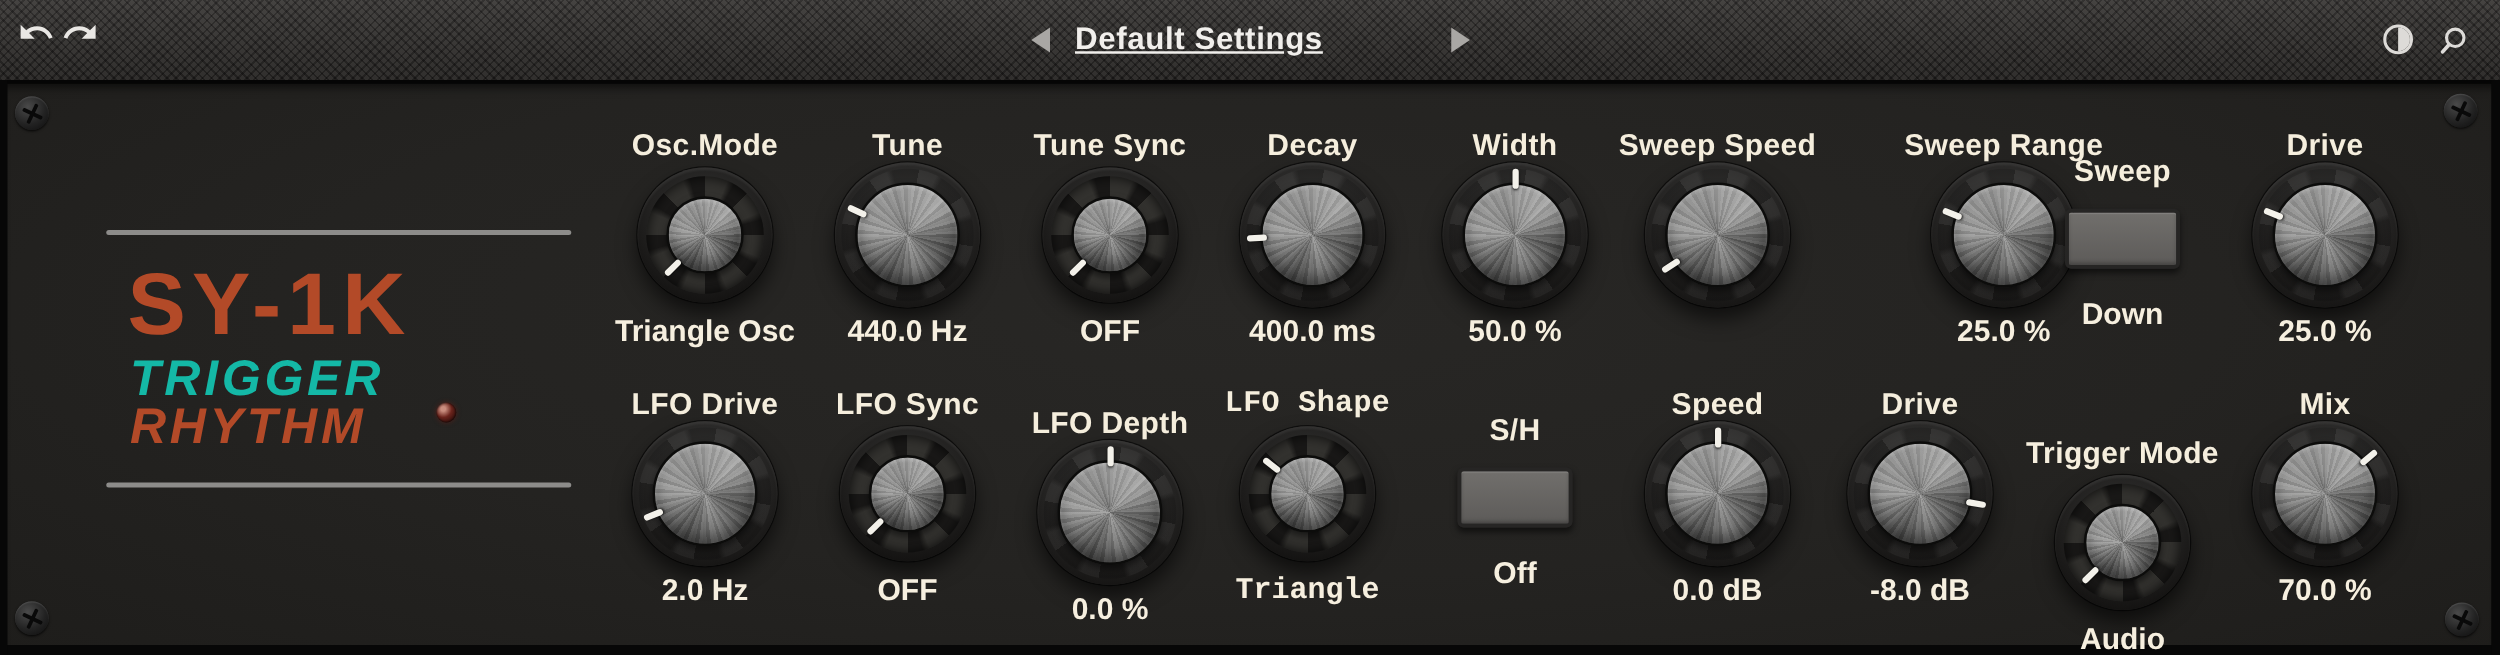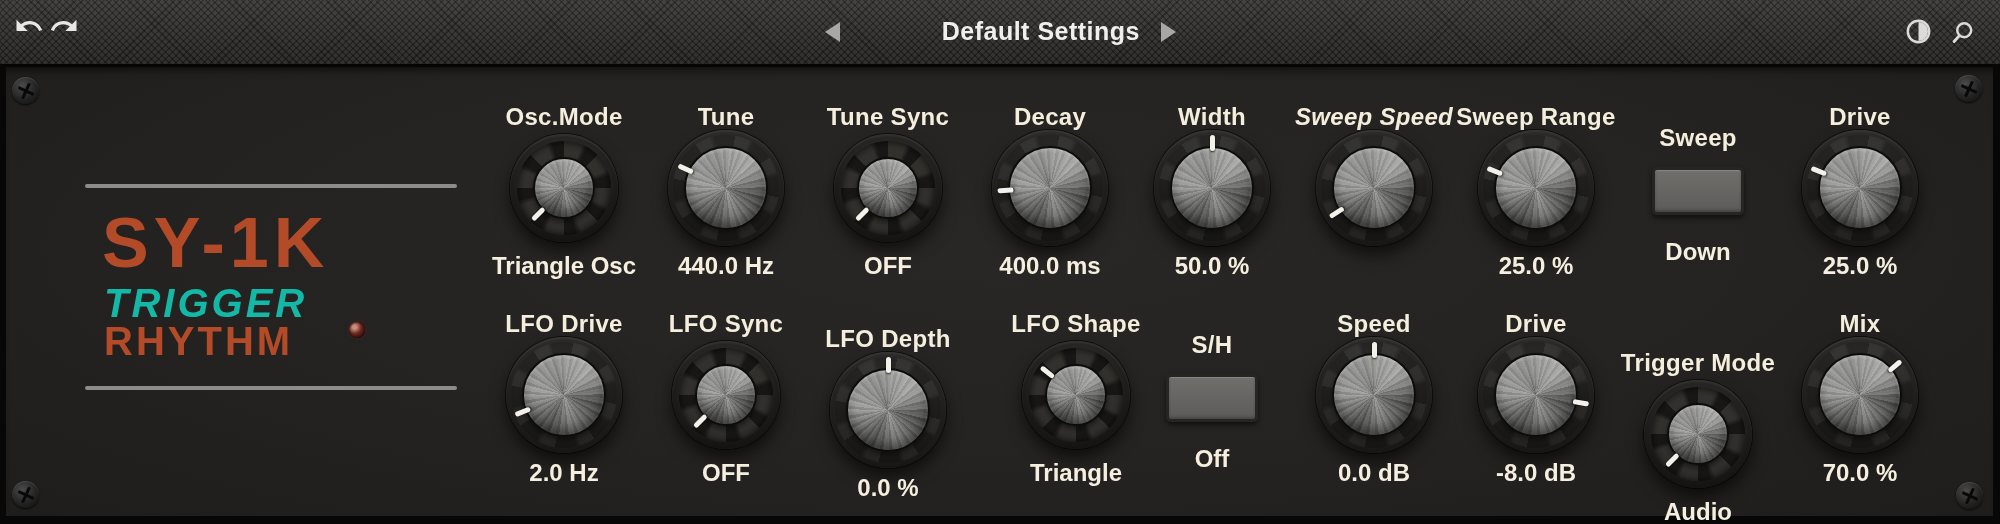--- a/index.html
+++ b/index.html
@@ -13,22 +13,22 @@
   .topbar{
     position:absolute;top:0;left:0;width:2000px;height:64px;
     background-color:#33312f;
     background-image:
       linear-gradient(180deg, rgba(255,255,255,.05), rgba(0,0,0,.18)),
       repeating-linear-gradient(45deg, rgba(0,0,0,.28) 0 1.5px, rgba(255,255,255,.02) 1.5px 5px),
       repeating-linear-gradient(-45deg, rgba(0,0,0,.28) 0 1.5px, rgba(255,255,255,.02) 1.5px 5px);
   }
   .iconbtn{position:absolute;display:flex;align-items:center;justify-content:center;cursor:pointer;}
   .preset-name{
-    position:absolute;left:860px;top:17px;width:280px;text-align:right;
-    color:#f1efec;font-size:25px;font-weight:600;letter-spacing:.5px;
+    position:absolute;left:860px;top:17px;width:280px;text-align:left;
+    color:#f1efec;font-size:25px;font-weight:600;letter-spacing:.5px;text-decoration:underline;
   }
   .tri{width:0;height:0;border-style:solid;}
   .tri-left{border-width:10px 15px 10px 0;border-color:transparent #a9a7a4 transparent transparent;}
   .tri-right{border-width:10px 0 10px 15px;border-color:transparent transparent transparent #a9a7a4;}
   
   .panel{
     position:absolute;top:64px;left:0;width:2000px;height:460px;
     background:radial-gradient(ellipse at 50% 40%, #282725 0%, #242321 55%, #1e1d1b 100%);
     box-shadow: inset 6px 0 0 #070707, inset -7px 0 0 #070707,
                 inset 0 -8px 0 #070707, inset 0 3px 0 #050505,
@@ -169,21 +169,21 @@
   <div class="panel"></div>
 
   <div class="screw" style="left:12px;top:77px;"></div>
   <div class="screw" style="left:1955px;top:75px;"></div>
   <div class="screw" style="left:12px;top:481px;"></div>
   <div class="screw" style="left:1956px;top:482px;"></div>
 
   <div class="rule" style="top:184px;"></div>
   <div class="logo-title" style="color:#b34a28;">SY-1K</div>
   <div class="logo-sub1" style="color:#14b8a6;font-style:italic;">TRIGGER</div>
-  <div class="logo-sub2" style="color:#b34a28;">RHYTHM</div>
+  <div class="logo-sub2" style="color:#b34a28;font-style:italic;">RHYTHM</div>
   <div class="led"></div>
   <div class="rule" style="top:386px;"></div>
 
   <div class="cell" style="left:482px;top:100px;">
     <div class="label">Osc.Mode</div>
     <div class="knob knob--stepped">
       <span class="bezel"></span>
       <span class="cap"></span>
       <span class="tick" style="--angle: -135deg;"></span>
     </div>
@@ -223,30 +223,30 @@
   <div class="cell" style="left:1130px;top:100px;">
     <div class="label">Width</div>
     <div class="knob">
       <span class="bezel"></span>
       <span class="cap"></span>
       <span class="tick" style="--angle: 0deg;"></span>
     </div>
     <div class="value">50.0 %</div>
   </div>
 
-  <div class="cell" style="left:1292px;top:100px;font-style:italic;">
+  <div class="cell" style="left:1292px;top:100px;">
     <div class="label">Sweep Speed</div>
     <div class="knob">
       <span class="bezel"></span>
       <span class="cap"></span>
       <span class="tick" style="--angle: -123deg;"></span>
     </div>
   </div>
 
-  <div class="cell" style="left:1454px;top:100px;">
+  <div class="cell" style="left:1521px;top:100px;">
     <div class="label">Sweep Range</div>
     <div class="knob">
       <span class="bezel"></span>
       <span class="cap"></span>
       <span class="tick" style="--angle: -68deg;"></span>
     </div>
     <div class="value">25.0 %</div>
   </div>
 
   <div class="cell cell--button" style="left:1616px;top:100px;">
@@ -288,21 +288,21 @@
   <div class="cell" style="left:806px;top:307px;margin-top:15px;">
     <div class="label">LFO Depth</div>
     <div class="knob">
       <span class="bezel"></span>
       <span class="cap"></span>
       <span class="tick" style="--angle: 0deg;"></span>
     </div>
     <div class="value">0.0 %</div>
   </div>
 
-  <div class="cell" style="left:994px;top:307px;">
+  <div class="cell" style="left:964px;top:307px;font-family:Liberation Mono, monospace;">
     <div class="label">LFO Shape</div>
     <div class="knob knob--stepped">
       <span class="bezel"></span>
       <span class="cap"></span>
       <span class="tick" style="--angle: -52deg;"></span>
     </div>
     <div class="value">Triangle</div>
   </div>
 
   <div class="cell cell--button" style="left:1130px;top:307px;">

